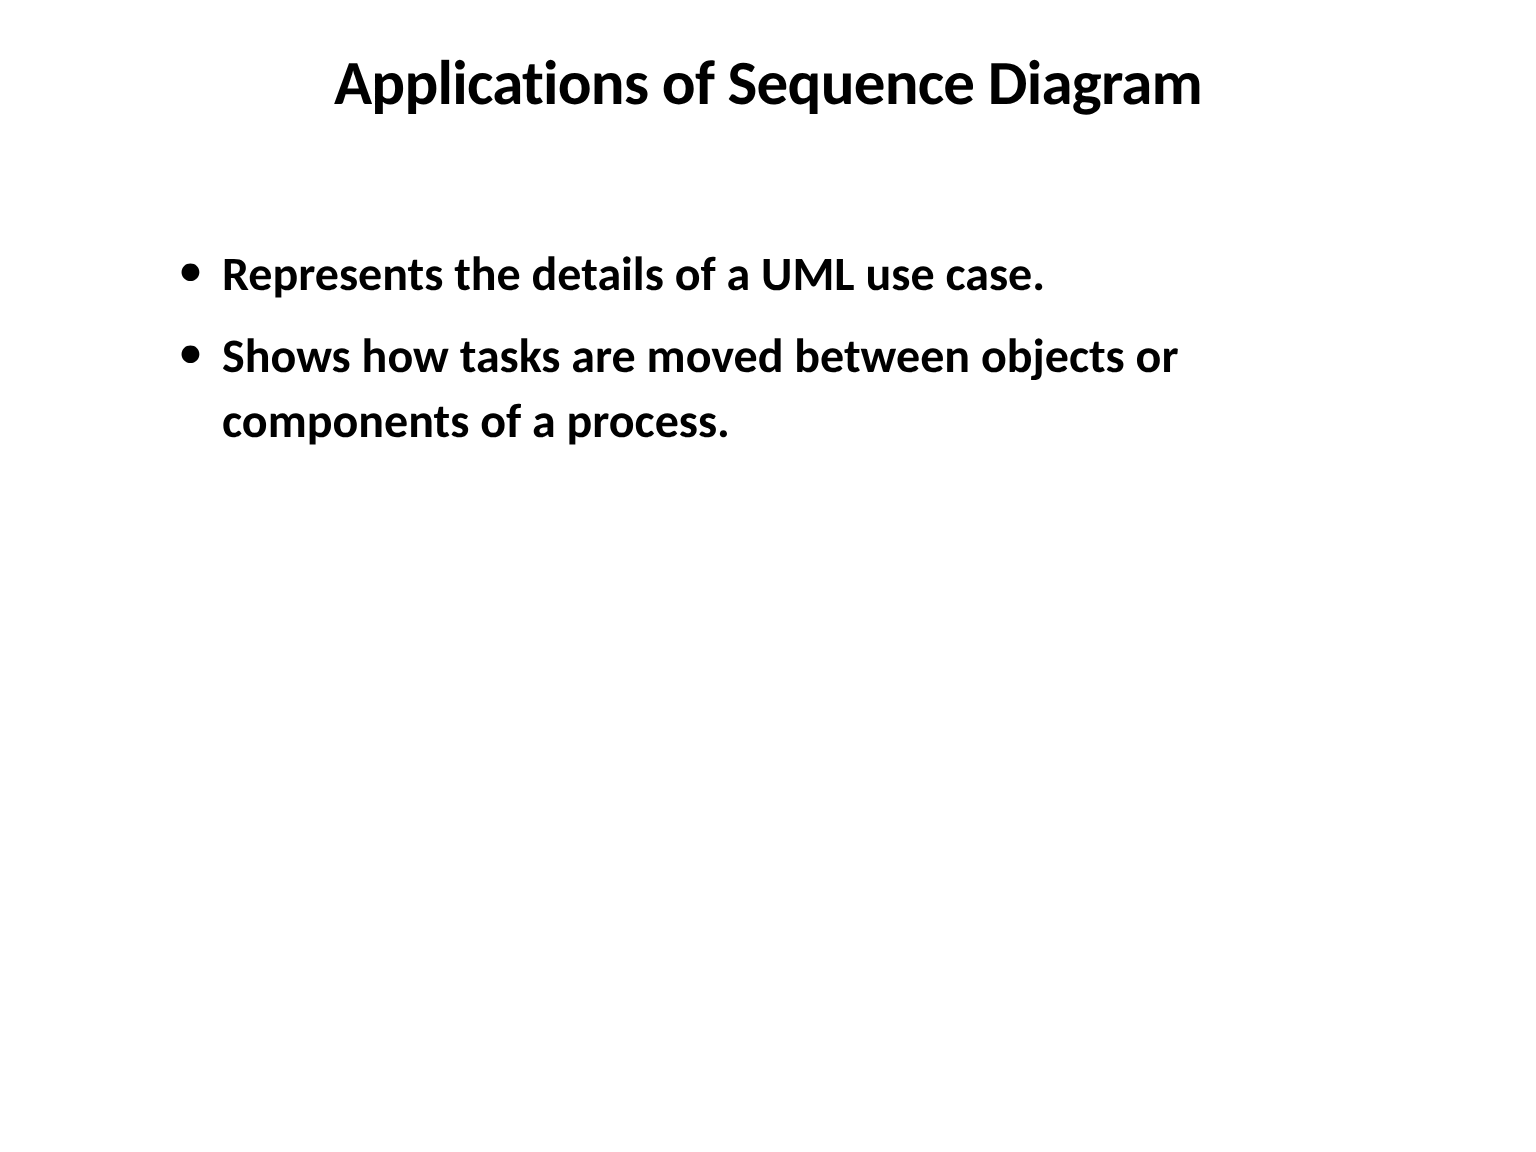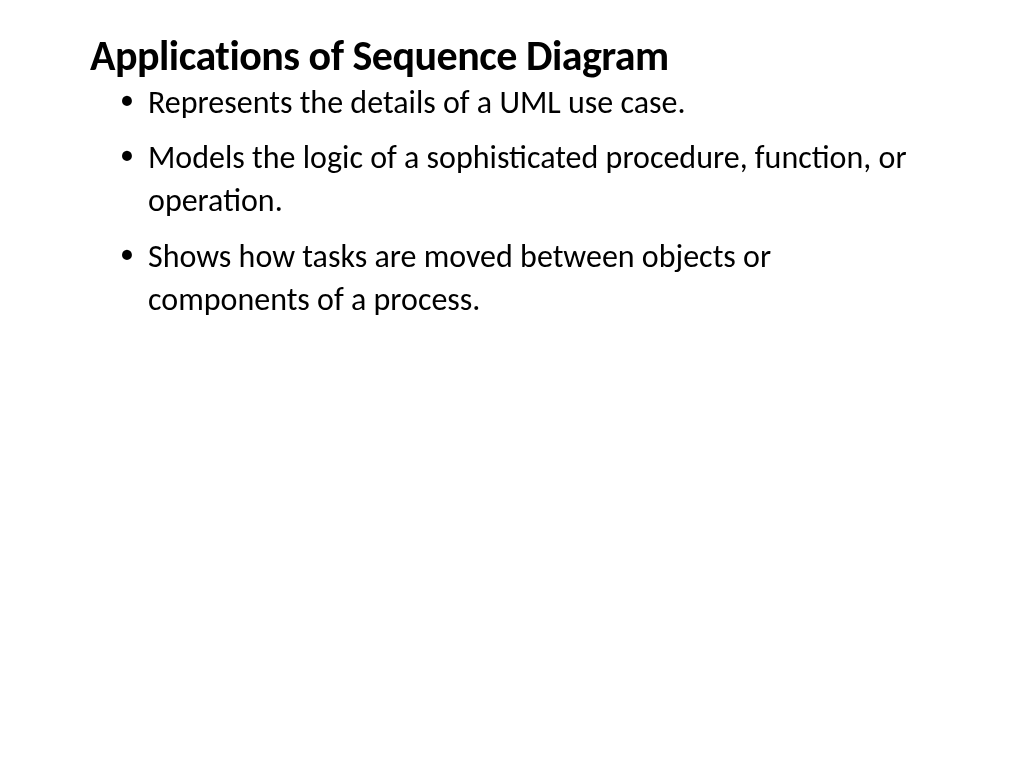--- a/index.html
+++ b/index.html
@@ -16,25 +16,28 @@
       overflow: hidden;
     }
     .slide {
       width: 100%;
       height: 100%;
       padding: 30px 90px 40px 90px;
     }
     .title {
       font-size: 42px;
       font-weight: bold;
+      text-align: center;
+      margin-bottom: 80px;
       letter-spacing: -0.5px;
     }
     .bullet-list {
       list-style: none;
       padding-left: 30px;
+      font-weight: bold;
     }
     .bullet-list li {
       font-size: 32px;
       line-height: 1.35;
       margin-bottom: 12px;
       position: relative;
       padding-left: 28px;
     }
     .bullet-list li::before {
       content: "•";
@@ -44,16 +47,15 @@
       font-size: 28px;
     }
   </style>
 </head>
 <body>
 
 <div class="slide">
   <h1 class="title">Applications of Sequence Diagram</h1>
   <ul class="bullet-list">
     <li>Represents the details of a UML use case.</li>
-    <li>Models the logic of a sophisticated procedure, function, or operation.</li>
     <li>Shows how tasks are moved between objects or components of a process.</li>
   </ul>
 </div>
 
 </body></html>

